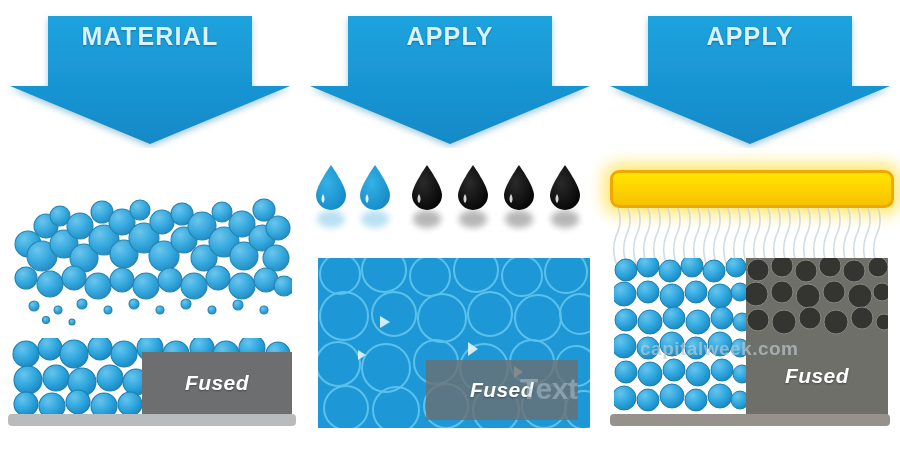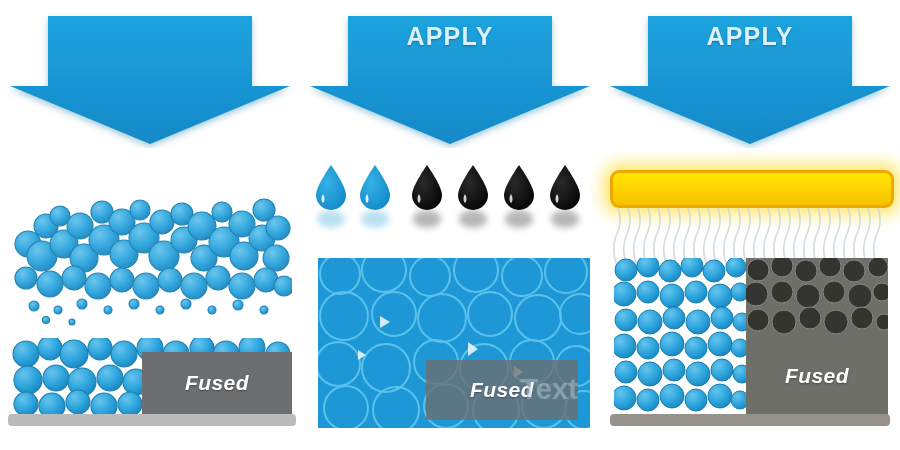--- a/index.html
+++ b/index.html
@@ -147,20 +147,21 @@
             <stop offset="0%" stop-color="#1fa3de"></stop>
             <stop offset="100%" stop-color="#1389c8"></stop>
           </linearGradient>
           <filter id="ash1" x="-30%" y="-30%" width="160%" height="170%">
             <feDropShadow dx="0" dy="3" stdDeviation="3" flood-color="#0b6e9e" flood-opacity="0.35"></feDropShadow>
           </filter>
         </defs>
         <polygon points="48,8 252,8 252,78 290,78 150,136 10,78 48,78" fill="url(#ag1)" filter="url(#ash1)"></polygon>
       </svg>
       <div class="arrow-label">
+        <span>MATERIAL</span>
       </div>
     </div>
 
     <div class="bed" style="left:12px; top:192px; width:280px; height:140px;">
       <svg width="280" height="140" viewBox="0 0 280 140">
         <defs>
           <radialGradient id="pw1" cx="35%" cy="30%" r="75%">
             <stop offset="0%" stop-color="#67c4ec"></stop>
             <stop offset="55%" stop-color="#2fa7df"></stop>
             <stop offset="100%" stop-color="#1b86c0"></stop>
@@ -481,15 +482,16 @@
         <rect x="0" y="78" width="142" height="80" fill="#6e6f68"></rect>
       </svg>
       <div class="fused-block" style="left:0; top:78px; width:142px; height:80px; background:transparent;">
         <span>Fused</span>
       </div>
     </div>
 
     <div class="baseplate" style="left:10px; top:414px; width:280px; height:12px; background:#97918b;"></div>
   </div>
 
+  <div class="watermark" id="wm-site">capitalweek.com</div>
   <div class="watermark" id="wm-sub">Text</div>
 
 </div>
 
 </body></html>

